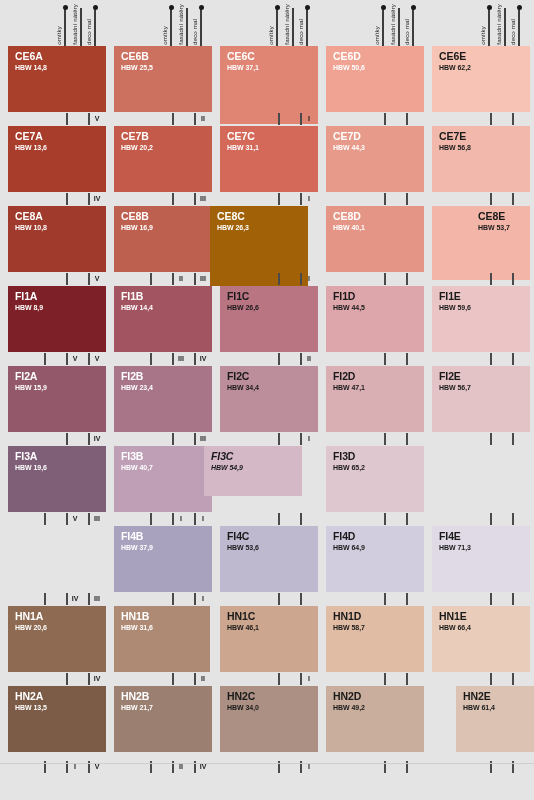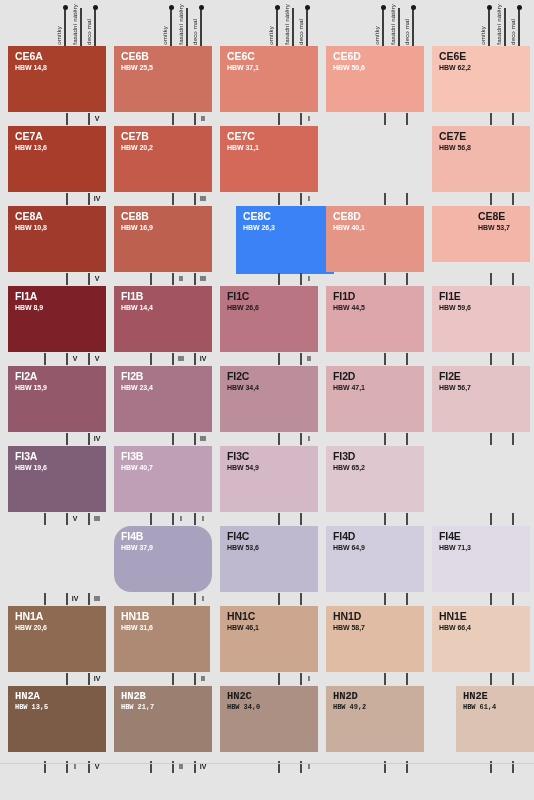--- a/index.html
+++ b/index.html
@@ -142,21 +142,21 @@
   <div class="grid">
       <div class="row" style="height: 66px;">
         <div class="swatch light-txt" style="left: 8px; width: 98px; height: 66px; background: rgb(168, 64, 44);">
           <div class="sw-name">CE6A</div>
           <div class="sw-hbw">HBW 14,8</div>
         </div>
         <div class="swatch light-txt" style="left: 114px; width: 98px; height: 66px; background: rgb(204, 112, 95);">
           <div class="sw-name">CE6B</div>
           <div class="sw-hbw">HBW 25,5</div>
         </div>
-        <div class="swatch light-txt" style="left: 220px; width: 98px; height: 66px; background: rgb(224, 133, 115);">
+        <div class="swatch light-txt" style="left: 220px; width: 98px; height: 78px; background: rgb(224, 133, 115);">
           <div class="sw-name">CE6C</div>
           <div class="sw-hbw">HBW 37,1</div>
         </div>
         <div class="swatch light-txt" style="left: 326px; width: 98px; height: 66px; background: rgb(240, 163, 146);">
           <div class="sw-name">CE6D</div>
           <div class="sw-hbw">HBW 50,6</div>
         </div>
         <div class="swatch dark-txt" style="left: 432px; width: 98px; height: 66px; background: rgb(246, 195, 181);">
           <div class="sw-name">CE6E</div>
           <div class="sw-hbw">HBW 62,2</div>
@@ -183,20 +183,24 @@
           <div class="sw-hbw">HBW 13,6</div>
         </div>
         <div class="swatch light-txt" style="left: 114px; width: 98px; height: 66px; background: rgb(196, 90, 73);">
           <div class="sw-name">CE7B</div>
           <div class="sw-hbw">HBW 20,2</div>
         </div>
         <div class="swatch light-txt" style="left: 220px; width: 98px; height: 66px; background: rgb(212, 105, 90);">
           <div class="sw-name">CE7C</div>
           <div class="sw-hbw">HBW 31,1</div>
         </div>
+        <div class="swatch light-txt" style="left: 326px; width: 98px; height: 66px; background: rgb(232, 154, 138);">
+          <div class="sw-name">CE7D</div>
+          <div class="sw-hbw">HBW 44,3</div>
+        </div>
         <div class="swatch dark-txt" style="left: 432px; width: 98px; height: 66px; background: rgb(242, 184, 171);">
           <div class="sw-name">CE7E</div>
           <div class="sw-hbw">HBW 56,8</div>
         </div>
       </div>
       <div class="markrow">
         <div class="mk-tick" style="left: 66px;"></div>
         <div class="mk-tick" style="left: 88px;"></div>
         <div class="mk-num" style="left: 91px;">IV</div>
         <div class="mk-tick" style="left: 172px;"></div>
@@ -212,29 +216,29 @@
       </div>
       <div class="row" style="height: 66px;">
         <div class="swatch light-txt" style="left: 8px; width: 98px; height: 66px; background: rgb(160, 58, 44);">
           <div class="sw-name">CE8A</div>
           <div class="sw-hbw">HBW 10,8</div>
         </div>
         <div class="swatch light-txt" style="left: 114px; width: 98px; height: 66px; background: rgb(190, 96, 79);">
           <div class="sw-name">CE8B</div>
           <div class="sw-hbw">HBW 16,9</div>
         </div>
-        <div class="swatch light-txt" style="left: 236px; width: 98px; height: 68px; background: #3b82f6;">
+        <div class="swatch light-txt" style="left: 210px; width: 98px; height: 80px; background: #a16207;">
           <div class="sw-name">CE8C</div>
           <div class="sw-hbw">HBW 26,3</div>
         </div>
         <div class="swatch light-txt" style="left: 326px; width: 98px; height: 66px; background: rgb(229, 149, 133);">
           <div class="sw-name">CE8D</div>
           <div class="sw-hbw">HBW 40,1</div>
         </div>
-        <div class="swatch dark-txt" style="left: 432px; width: 98px; height: 56px; background: rgb(242, 181, 168); padding-left: 46px;">
+        <div class="swatch dark-txt" style="left: 432px; width: 98px; height: 74px; background: rgb(242, 181, 168); padding-left: 46px;">
           <div class="sw-name">CE8E</div>
           <div class="sw-hbw">HBW 53,7</div>
         </div>
       </div>
       <div class="markrow">
         <div class="mk-tick" style="left: 66px;"></div>
         <div class="mk-tick" style="left: 88px;"></div>
         <div class="mk-num" style="left: 91px;">V</div>
         <div class="mk-tick" style="left: 150px;"></div>
         <div class="mk-tick" style="left: 172px;"></div>
@@ -329,21 +333,21 @@
       </div>
       <div class="row" style="height: 66px;">
         <div class="swatch light-txt" style="left: 8px; width: 98px; height: 66px; background: rgb(126, 95, 119);">
           <div class="sw-name">FI3A</div>
           <div class="sw-hbw">HBW 19,6</div>
         </div>
         <div class="swatch light-txt" style="left: 114px; width: 98px; height: 66px; background: rgb(190, 159, 182);">
           <div class="sw-name">FI3B</div>
           <div class="sw-hbw">HBW 40,7</div>
         </div>
-        <div class="swatch dark-txt" style="left: 220px; width: 98px; height: 66px; background: rgb(213, 184, 198);">
+        <div class="swatch dark-txt" style="left: 204px; width: 98px; height: 50px; background: rgb(213, 184, 198); font-style: italic;">
           <div class="sw-name">FI3C</div>
           <div class="sw-hbw">HBW 54,9</div>
         </div>
         <div class="swatch dark-txt" style="left: 326px; width: 98px; height: 66px; background: rgb(223, 199, 208);">
           <div class="sw-name">FI3D</div>
           <div class="sw-hbw">HBW 65,2</div>
         </div>
       </div>
       <div class="markrow">
         <div class="mk-tick" style="left: 44px;"></div>
@@ -357,21 +361,21 @@
         <div class="mk-tick" style="left: 194px;"></div>
         <div class="mk-num" style="left: 197px;">I</div>
         <div class="mk-tick" style="left: 278px;"></div>
         <div class="mk-tick" style="left: 300px;"></div>
         <div class="mk-tick" style="left: 384px;"></div>
         <div class="mk-tick" style="left: 406px;"></div>
         <div class="mk-tick" style="left: 490px;"></div>
         <div class="mk-tick" style="left: 512px;"></div>
       </div>
       <div class="row" style="height: 66px;">
-        <div class="swatch light-txt" style="left: 114px; width: 98px; height: 66px; background: rgb(169, 162, 190); border-radius: 17px;">
+        <div class="swatch light-txt" style="left: 114px; width: 98px; height: 66px; background: rgb(169, 162, 190);">
           <div class="sw-name">FI4B</div>
           <div class="sw-hbw">HBW 37,9</div>
         </div>
         <div class="swatch dark-txt" style="left: 220px; width: 98px; height: 66px; background: rgb(191, 185, 208);">
           <div class="sw-name">FI4C</div>
           <div class="sw-hbw">HBW 53,6</div>
         </div>
         <div class="swatch dark-txt" style="left: 326px; width: 98px; height: 66px; background: rgb(210, 205, 222);">
           <div class="sw-name">FI4D</div>
           <div class="sw-hbw">HBW 64,9</div>
@@ -427,21 +431,21 @@
         <div class="mk-tick" style="left: 194px;"></div>
         <div class="mk-num" style="left: 197px;">II</div>
         <div class="mk-tick" style="left: 278px;"></div>
         <div class="mk-tick" style="left: 300px;"></div>
         <div class="mk-num" style="left: 303px;">I</div>
         <div class="mk-tick" style="left: 384px;"></div>
         <div class="mk-tick" style="left: 406px;"></div>
         <div class="mk-tick" style="left: 490px;"></div>
         <div class="mk-tick" style="left: 512px;"></div>
       </div>
-      <div class="row" style="height: 74px; font-family: Liberation Mono, monospace;">
+      <div class="row" style="height: 74px;">
         <div class="swatch light-txt" style="left: 8px; width: 98px; height: 66px; background: rgb(124, 91, 71);">
           <div class="sw-name">HN2A</div>
           <div class="sw-hbw">HBW 13,5</div>
         </div>
         <div class="swatch light-txt" style="left: 114px; width: 98px; height: 66px; background: rgb(155, 128, 113);">
           <div class="sw-name">HN2B</div>
           <div class="sw-hbw">HBW 21,7</div>
         </div>
         <div class="swatch dark-txt" style="left: 220px; width: 98px; height: 66px; background: rgb(172, 144, 131);">
           <div class="sw-name">HN2C</div>

